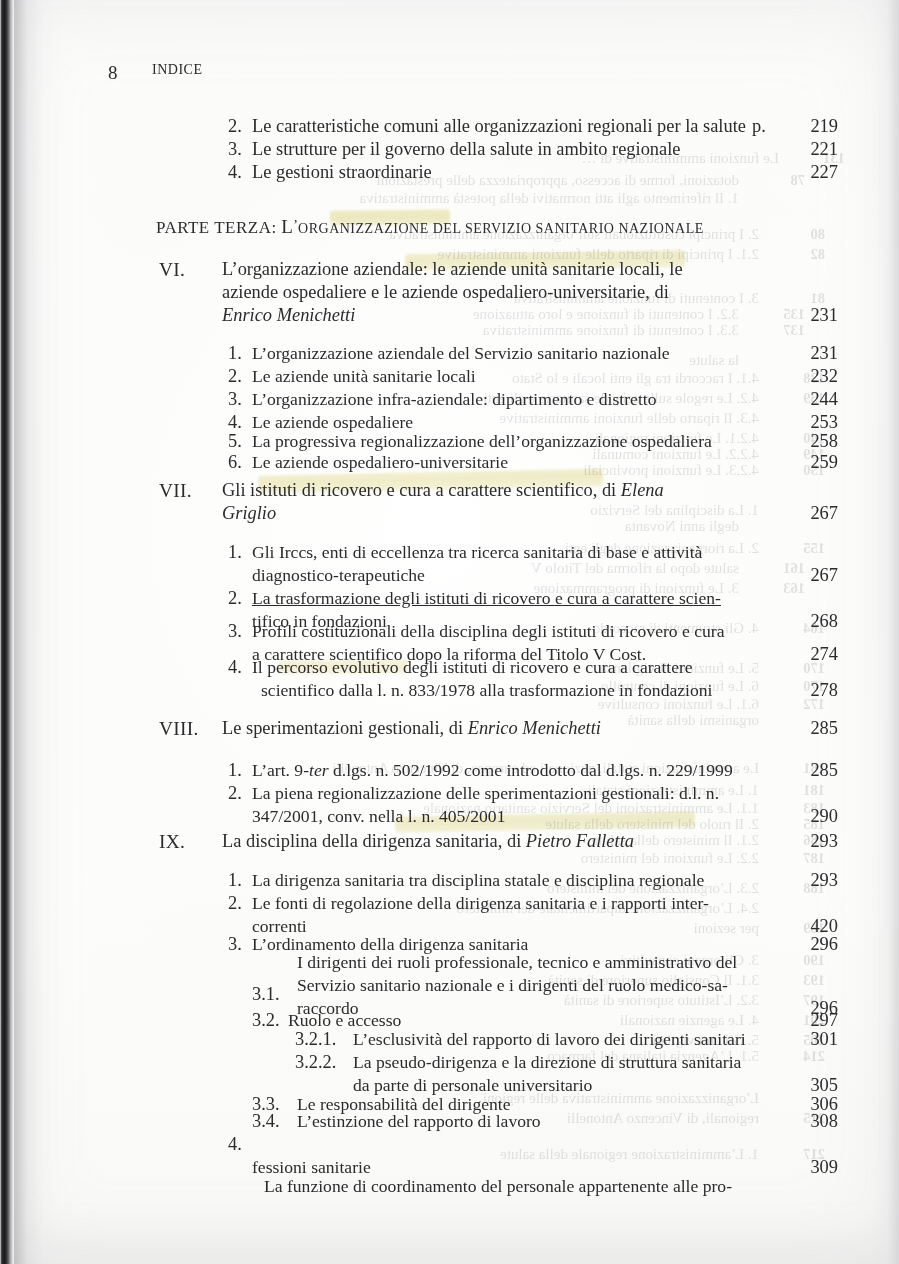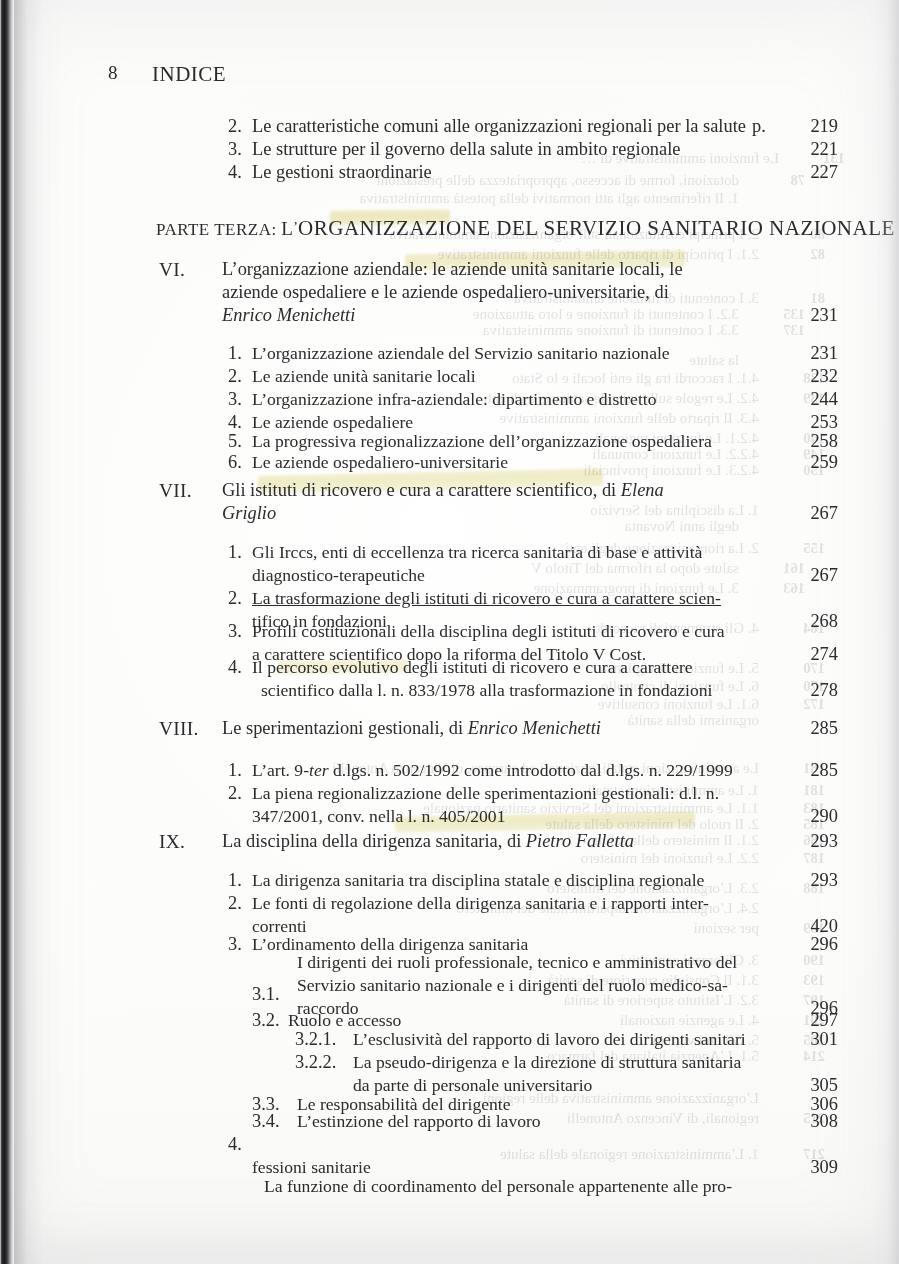--- a/index.html
+++ b/index.html
@@ -151,21 +151,21 @@
     letter-spacing: 0.3px;
     color: #2b2b2e;
   }
 
   .part-line {
     position: absolute;
     font-size: 17.4px;
     letter-spacing: 0.25px;
     color: #2b2b2e;
   }
-  .sc { font-size: 21px; letter-spacing: 0.5px; }
+  .sc { font-size: 14px; letter-spacing: 0.5px; }
 
   i, .ital { font-style: italic; }
 </style>
 </head>
 <body>
 
 <div id="page">
 
   <div class="paper-tint"></div>
 

